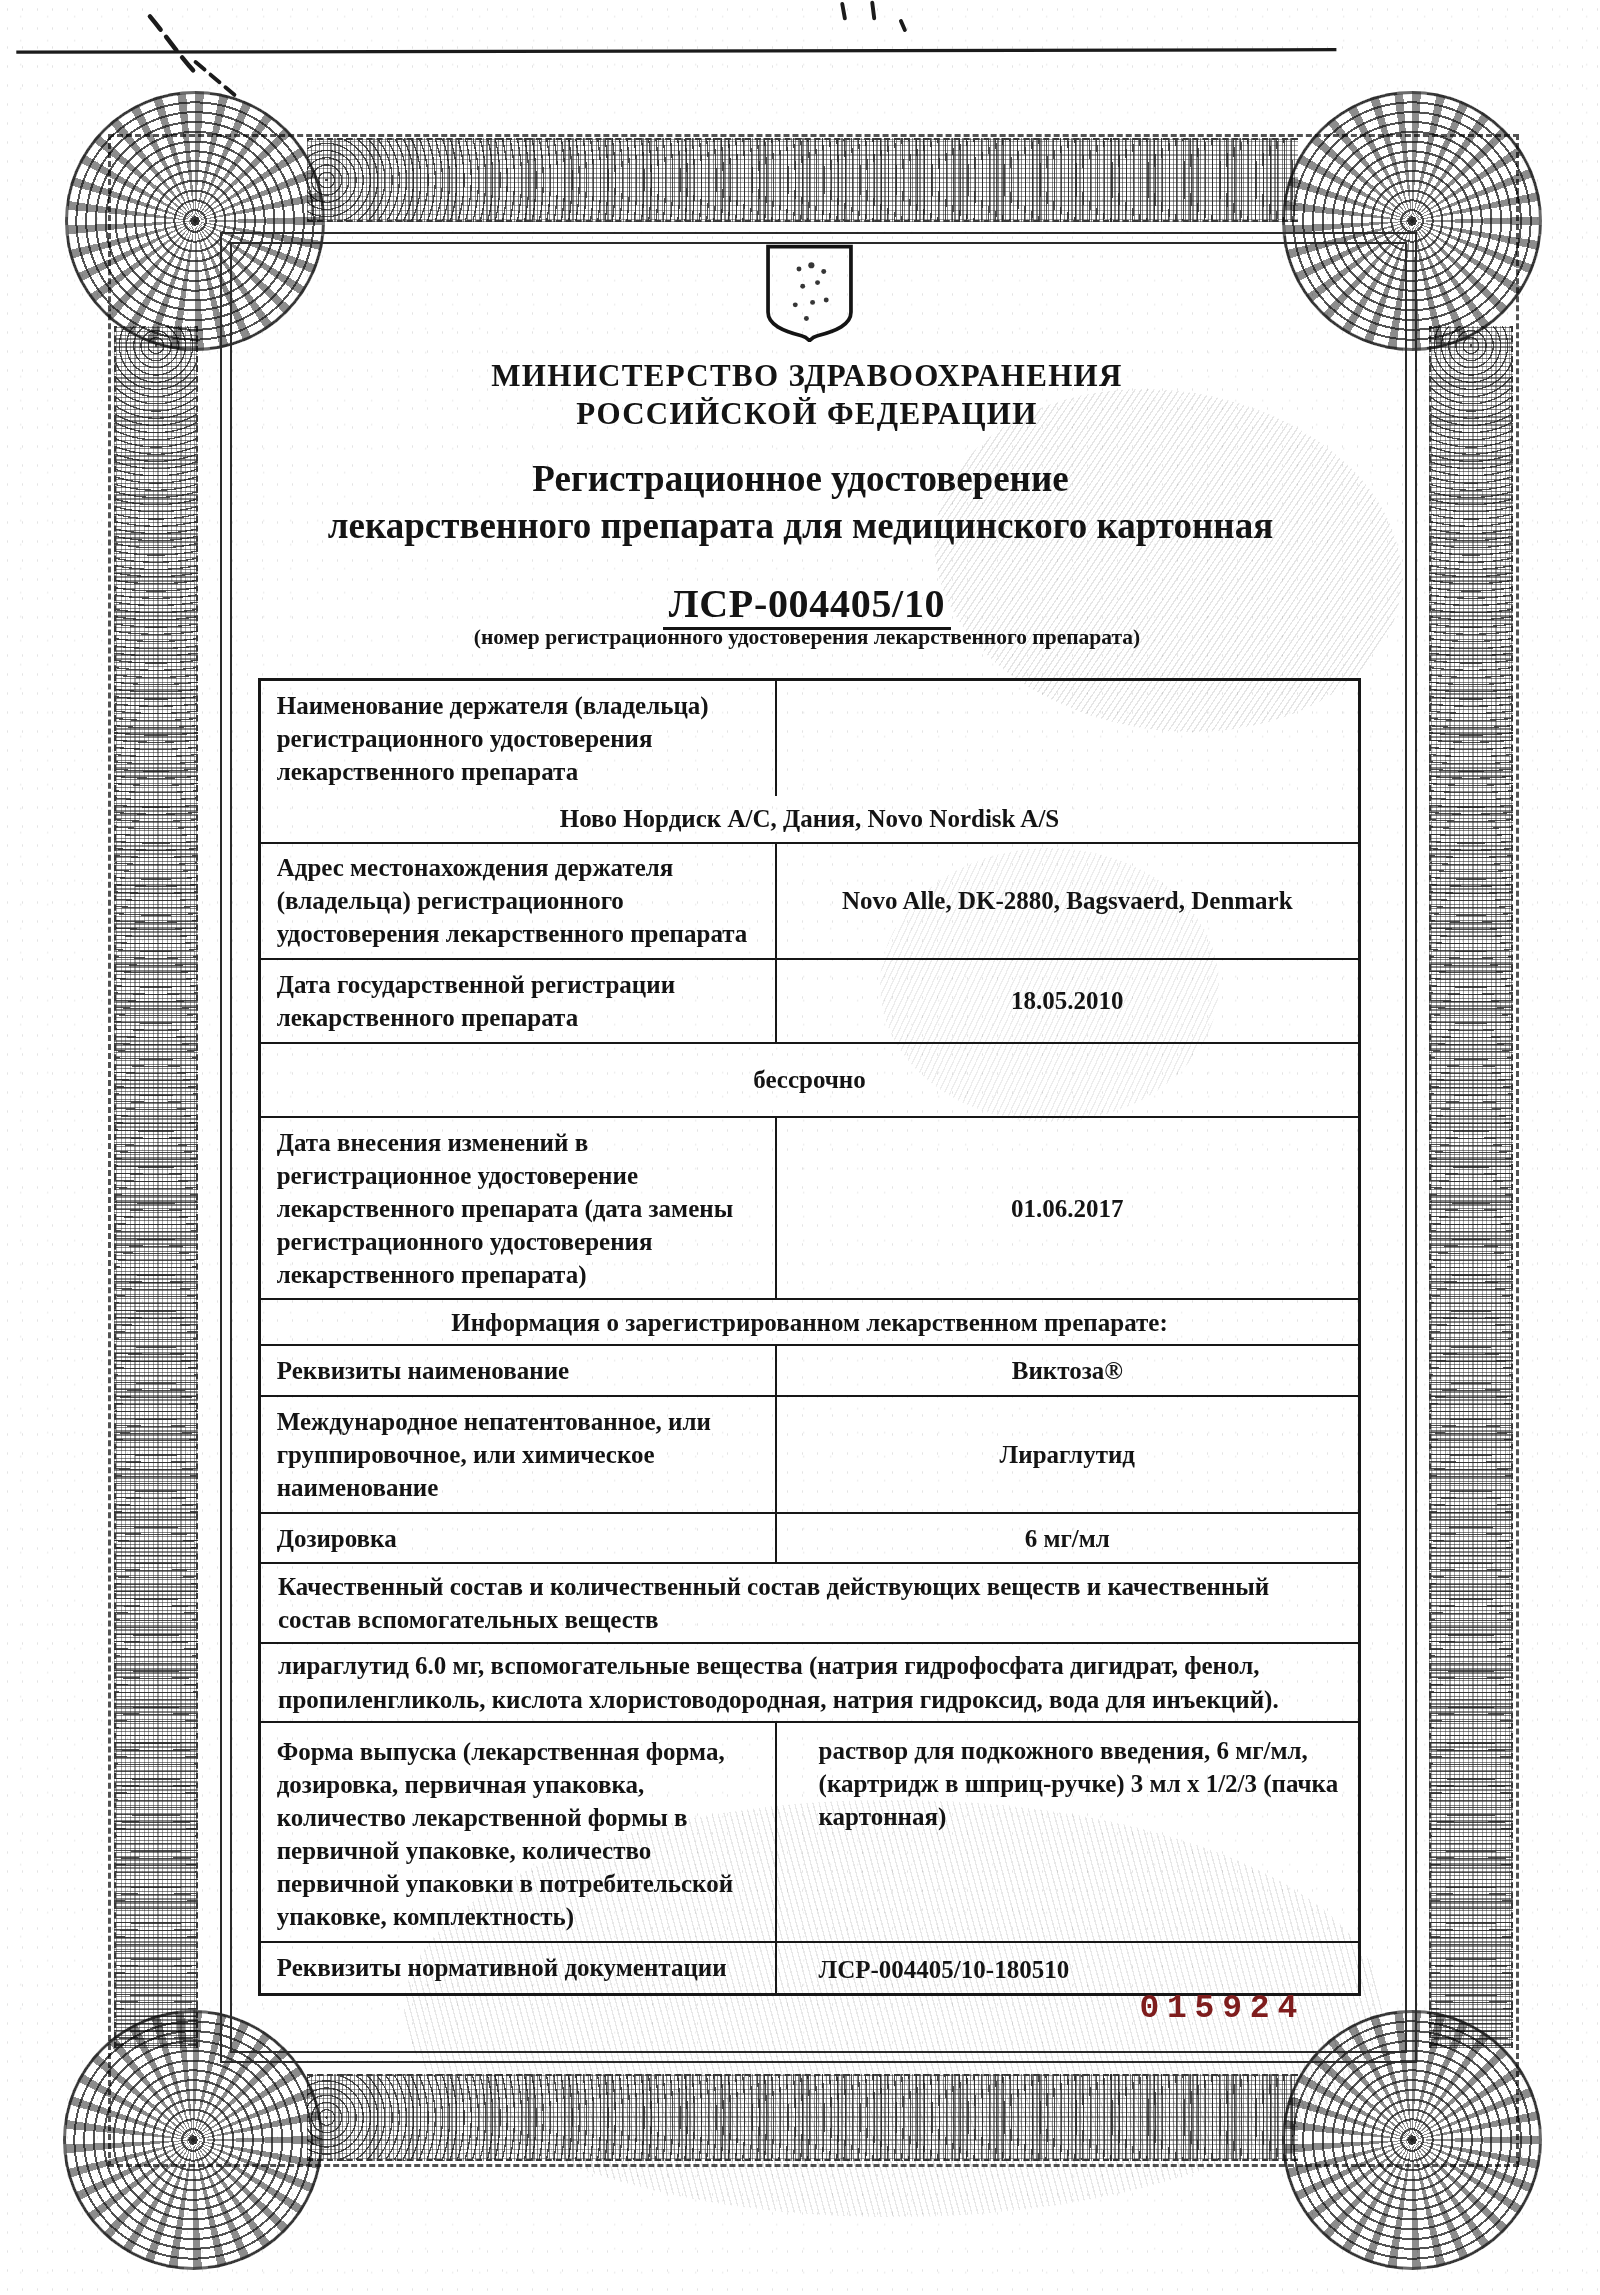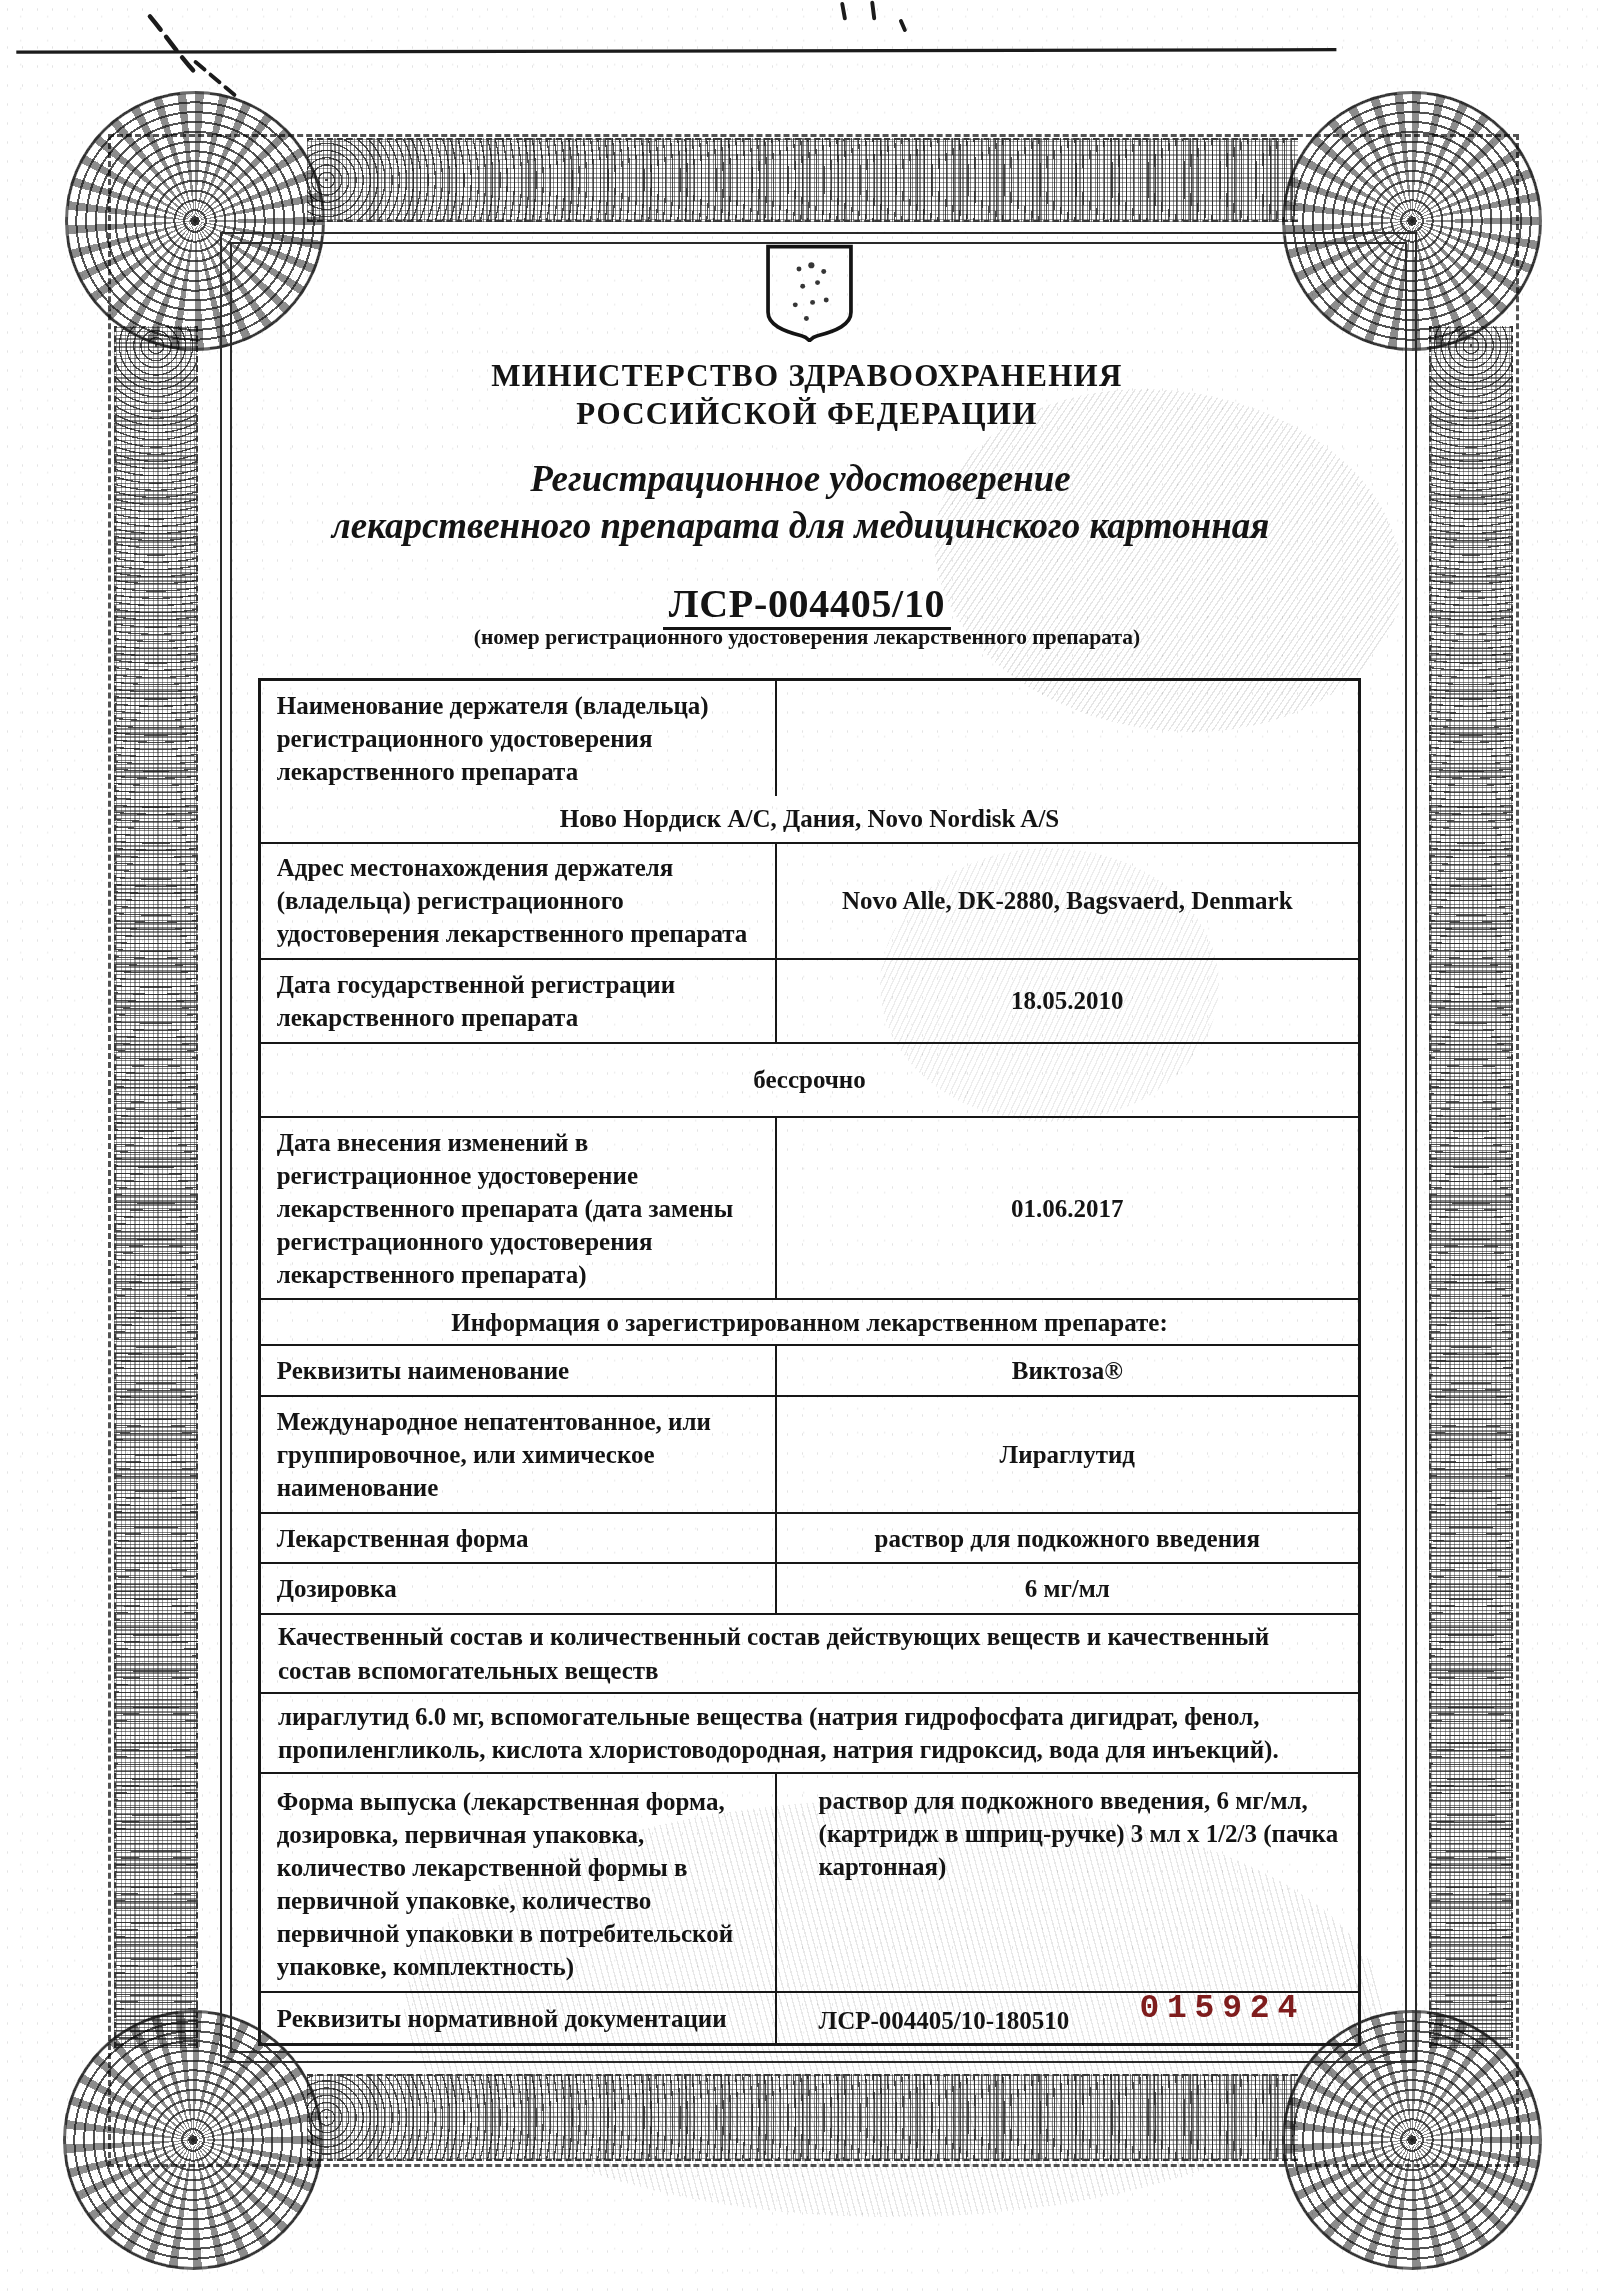--- a/index.html
+++ b/index.html
@@ -71,21 +71,21 @@
   
   .content{position:absolute;inset:0;z-index:2;}
   .hand-marks{position:absolute;left:0;top:0;z-index:3;}
   .emblem{position:absolute;left:762px;top:243px;z-index:2;}
   .ministry{
     position:absolute;left:259px;top:357px;width:1096px;text-align:center;
     font-size:31px;font-weight:bold;letter-spacing:1.3px;line-height:1.22;
   }
   .doc-title{
     position:absolute;left:209px;top:455px;width:1183px;text-align:center;
-    font-size:37px;font-weight:bold;line-height:1.28;font-style:italic;
+    font-size:37px;font-weight:bold;line-height:1.28;
   }
   .reg-num{
     position:absolute;left:259px;top:580px;width:1096px;text-align:center;
     font-size:40px;font-weight:bold;letter-spacing:0.7px;
   }
   .reg-num .underlined{border-bottom:3.3px solid #141414;padding:0 5.2px 1.3px;}
   .reg-caption{
     position:absolute;left:259px;top:625px;width:1096px;text-align:center;
     font-size:21.5px;font-weight:bold;
   }
@@ -207,24 +207,20 @@
     <div class="t-row" style="min-height:49px">
       <div class="lbl">Реквизиты наименование</div>
       <div class="val">Виктоза®</div>
     </div>
 
     <div class="t-row" style="min-height:98px">
       <div class="lbl">Международное непатентованное, или группировочное, или химическое наименование</div>
       <div class="val">Лираглутид</div>
     </div>
 
-    <div class="t-row" style="min-height:47px">
-      <div class="lbl">Лекарственная форма</div>
-      <div class="val">раствор для подкожного введения</div>
-    </div>
 
     <div class="t-row" style="min-height:47px">
       <div class="lbl">Дозировка</div>
       <div class="val">6 мг/мл</div>
     </div>
 
     <div class="t-row" style="min-height:72px">
       <div class="t-full">Качественный состав и количественный состав действующих веществ и качественный состав вспомогательных веществ</div>
     </div>
 

